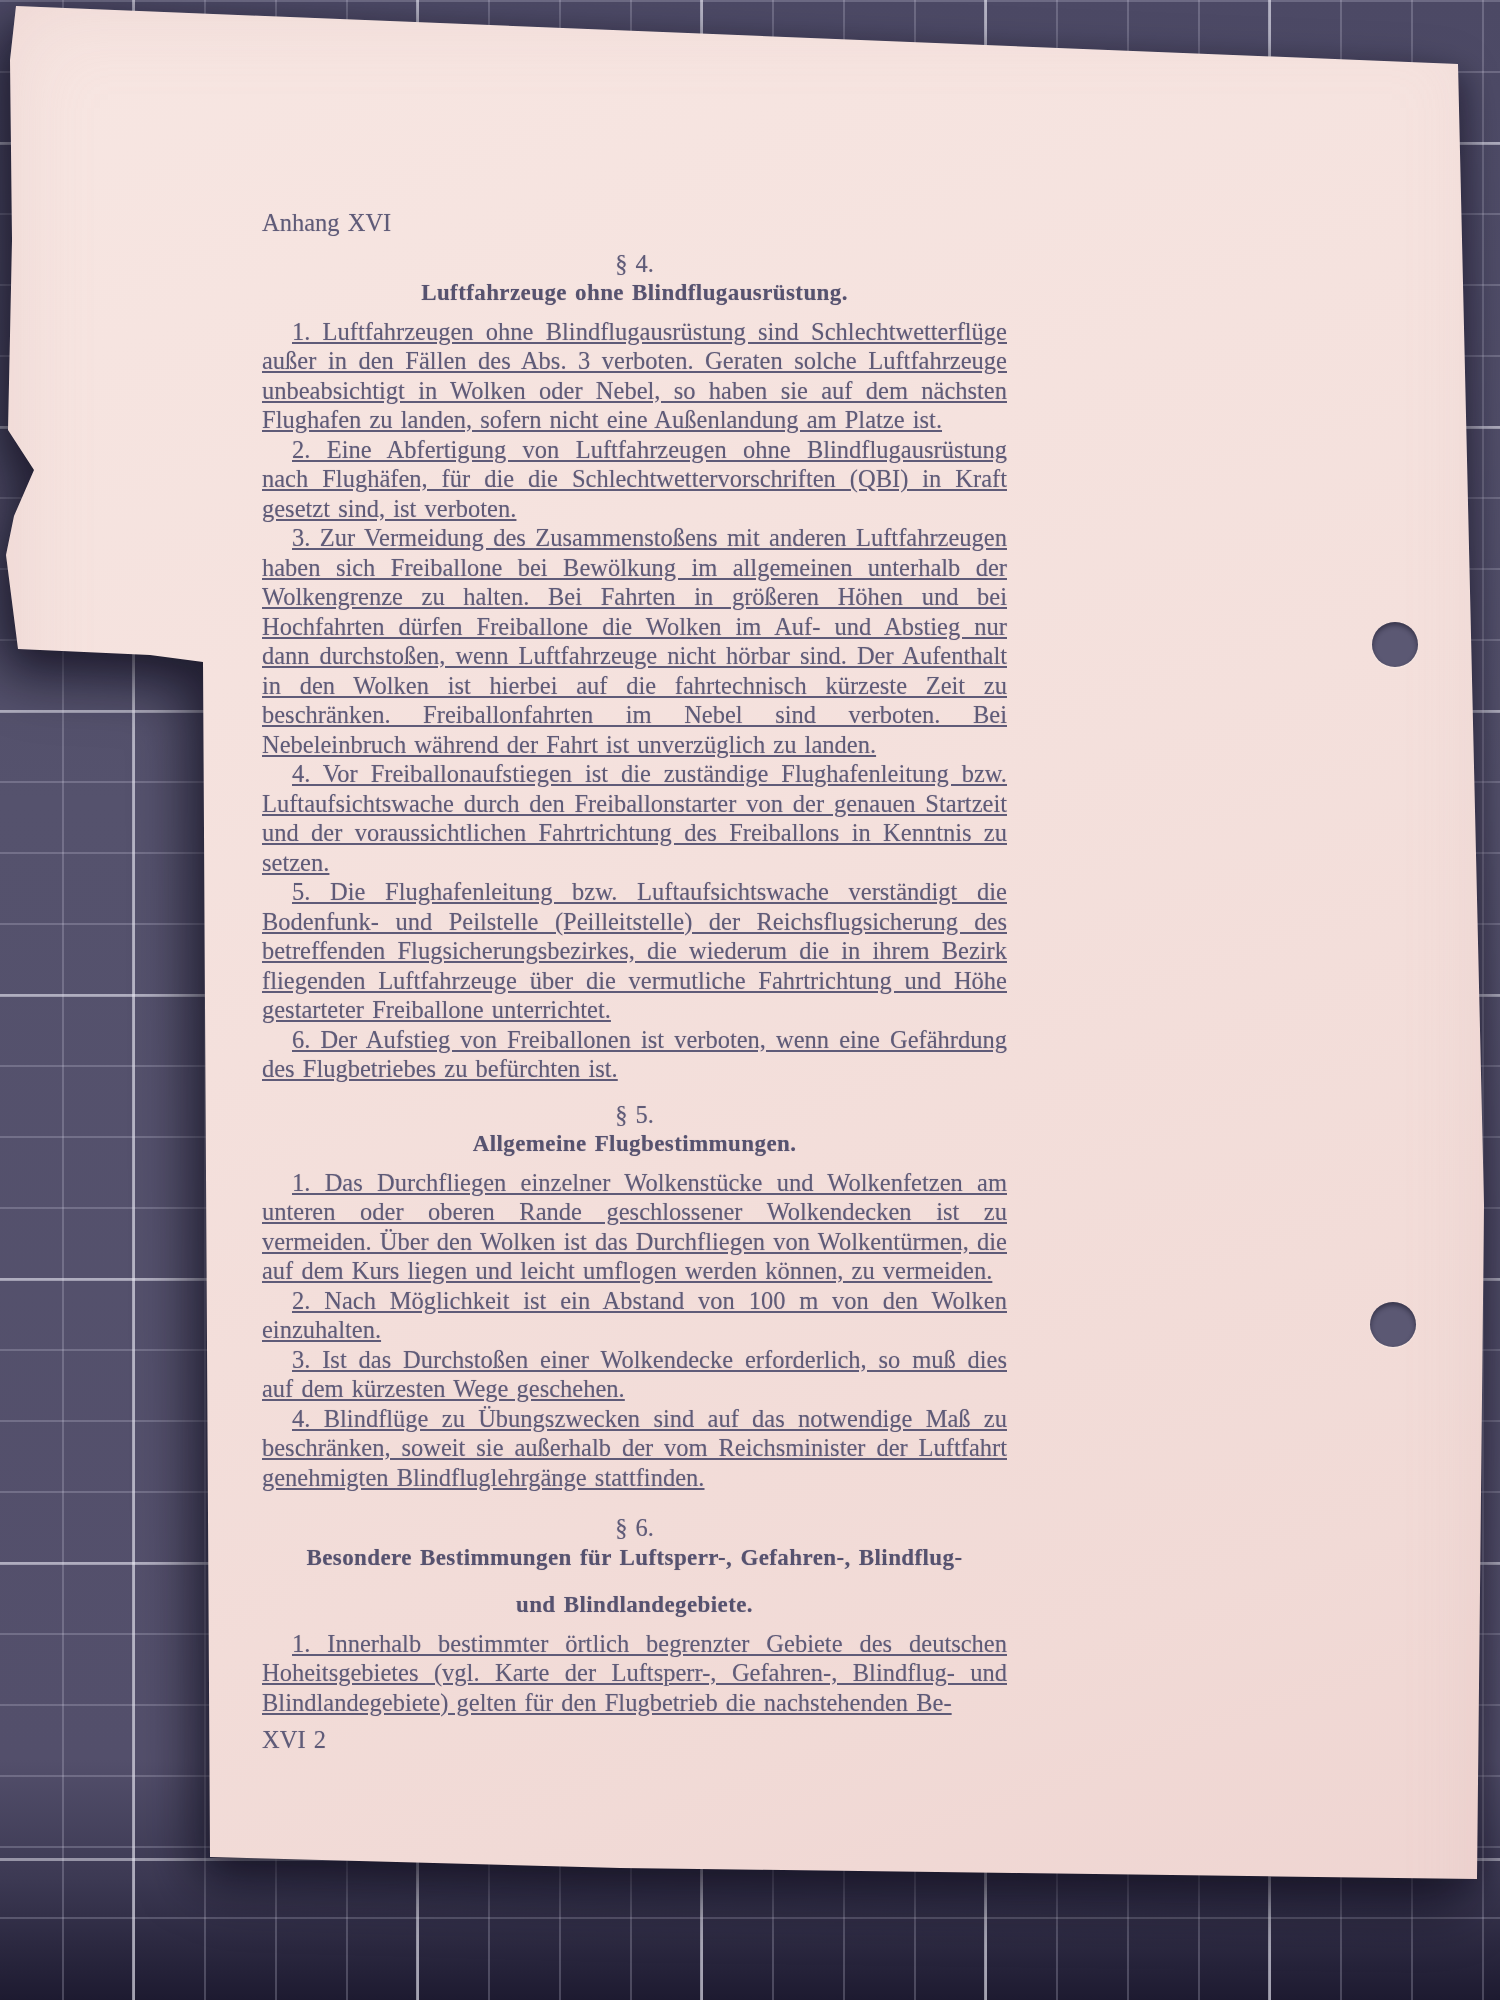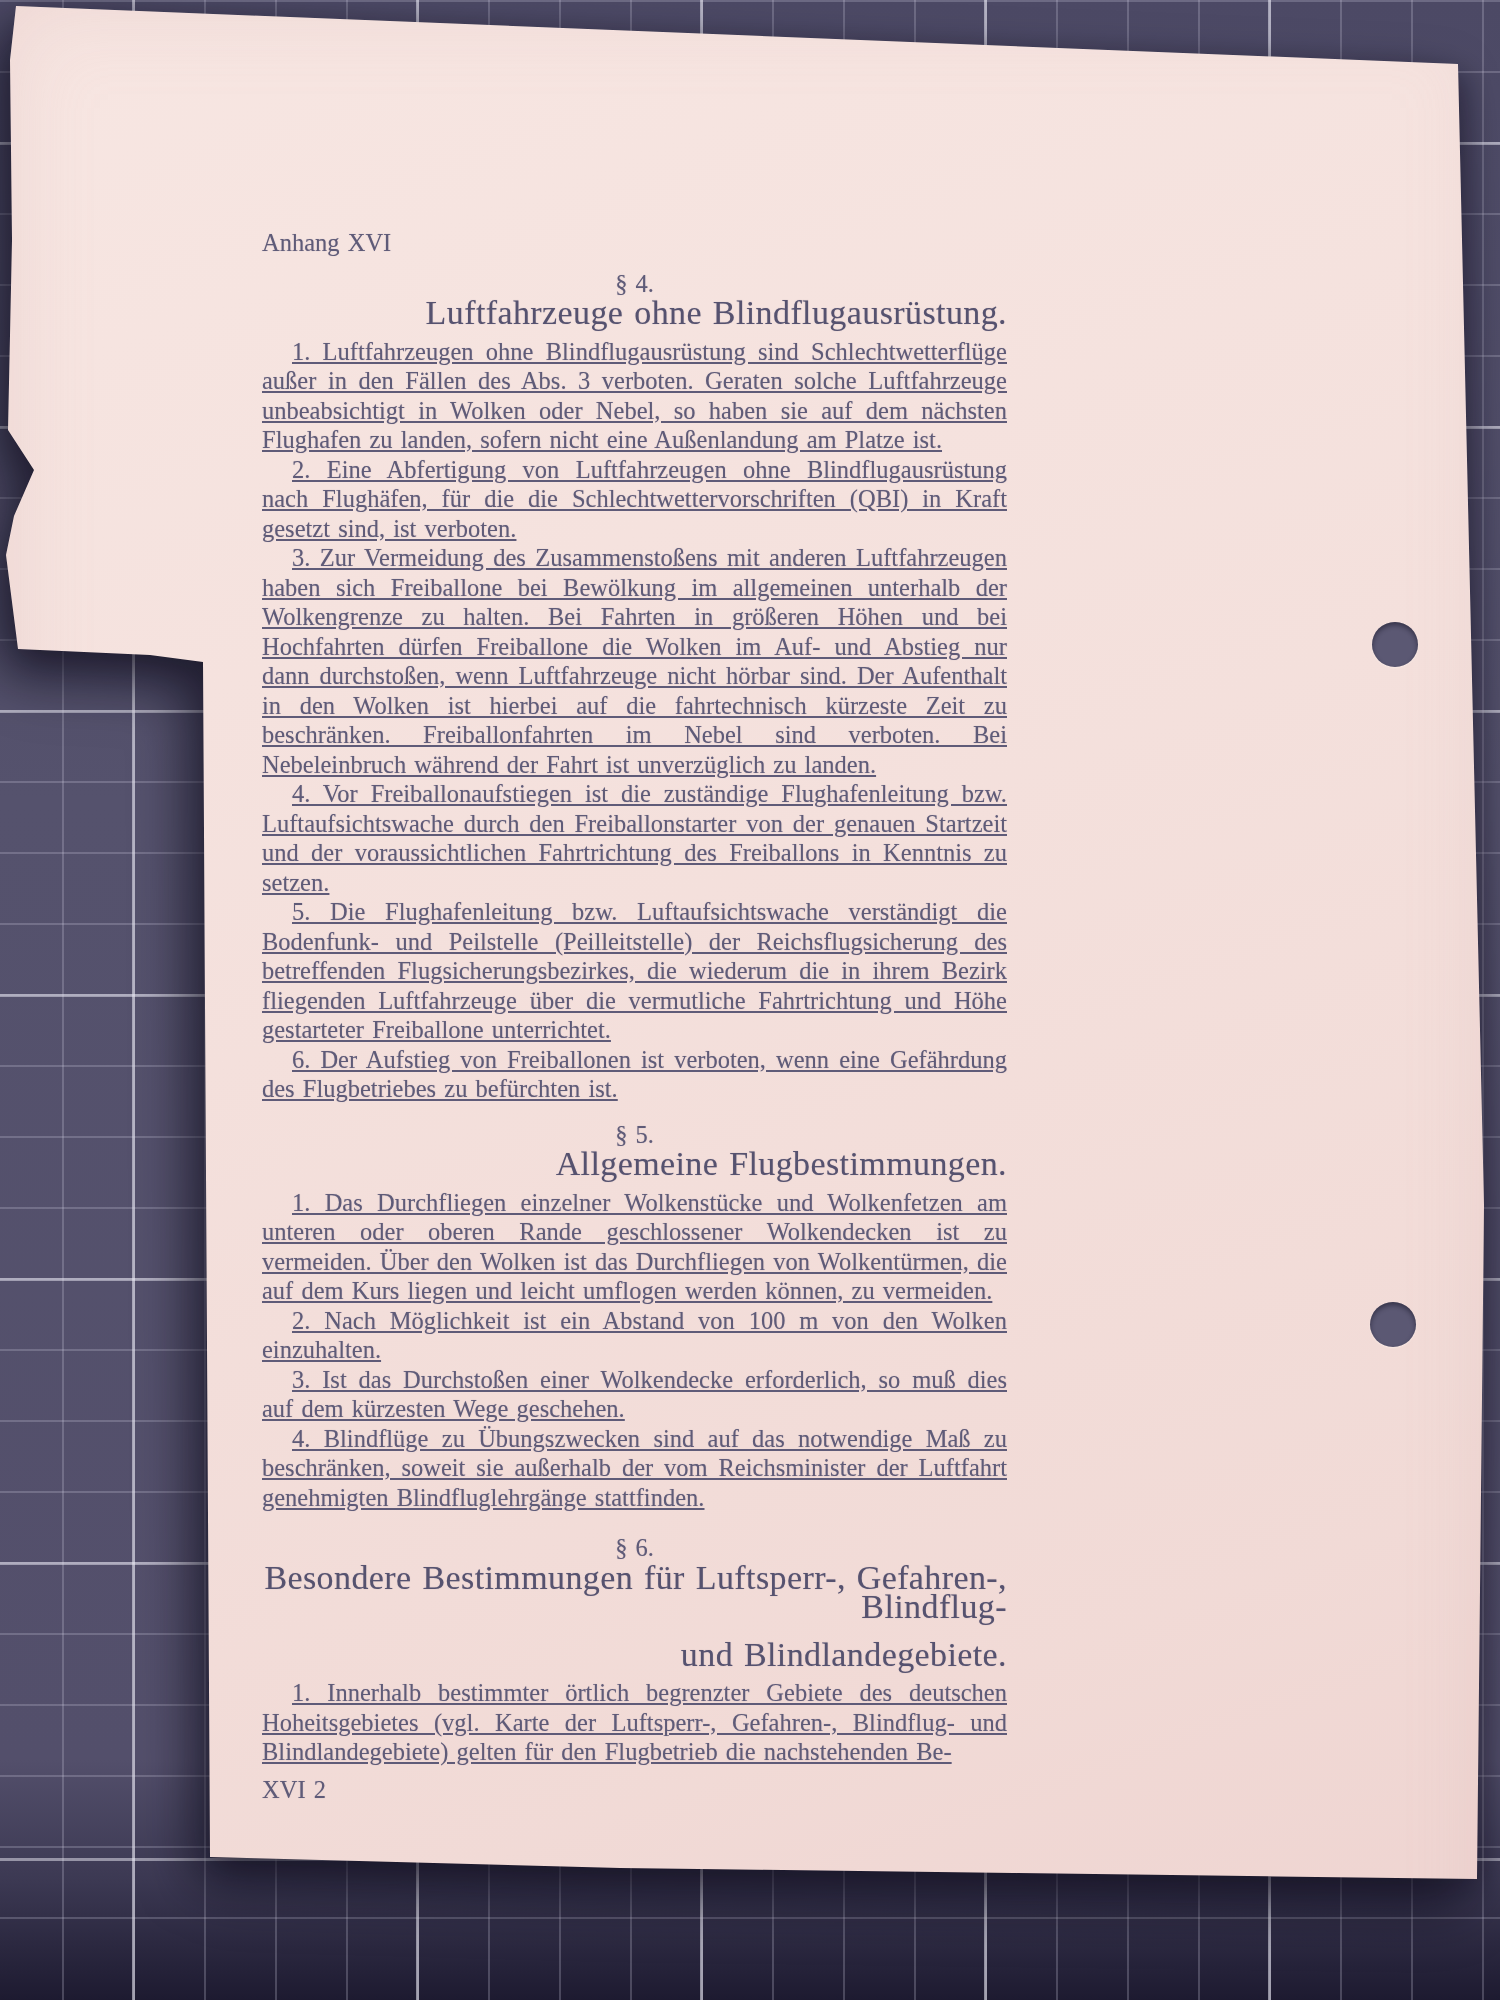--- a/index.html
+++ b/index.html
@@ -30,33 +30,33 @@
     clip-path:polygon(
       16px 6px, 1458px 64px, 1484px 1205px, 1477px 1879px,
       620px 1868px, 210px 1857px, 203px 662px,
       150px 655px, 18px 649px,
       6px 555px, 14px 516px, 34px 470px, 8px 430px,
       12px 240px, 10px 60px
     );
   }
   
   .textblock{
-    position:absolute;left:262px;top:228px;width:745px;
+    position:absolute;left:262px;top:208px;width:745px;
     color:#5f5b78;
     font-size:24.5px;line-height:29.5px;
     text-shadow:0 0 1px rgba(96,92,122,.40);
     word-spacing:2px;
   }
   .hdr div{text-align:left;}
   .smark{text-align:center;margin:11px 0 0 0;}
   .smark.sp5{margin-top:16px;}
   .smark.sp6{margin-top:21px;}
   .stitle{
-    text-align:right;font-weight:400;color:#56526f;
-    letter-spacing:.4px;margin:0 0 9px 0;font-size:34px;
+    text-align:center;font-weight:700;color:#56526f;
+    letter-spacing:.4px;margin:0 0 9px 0;font-size:23px;
   }
   .stitle.l1{margin-bottom:18px;}
   .para{
     margin:0;text-align:justify;text-indent:30px;
     hyphens:none;
     text-decoration:underline;
   }
   .pagenum{margin-top:8px;text-align:left;}
   
   .hole{

